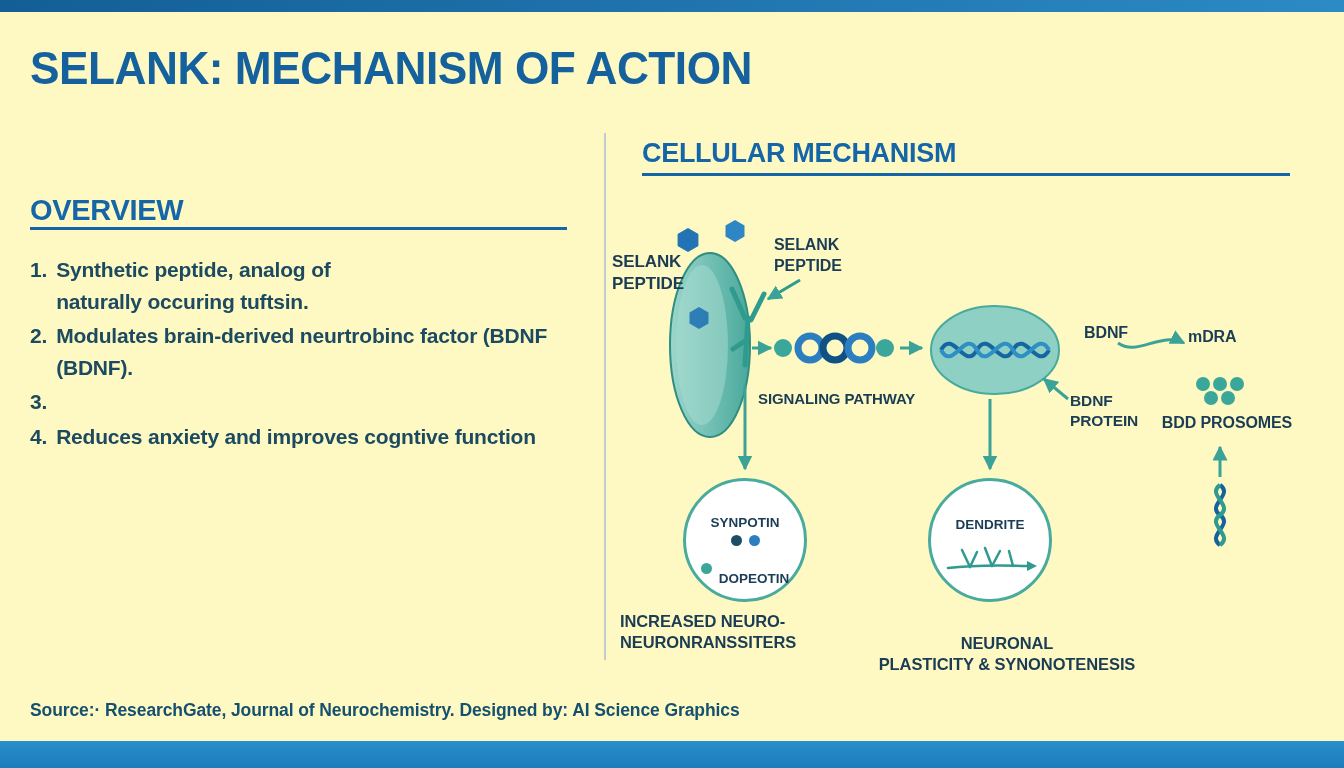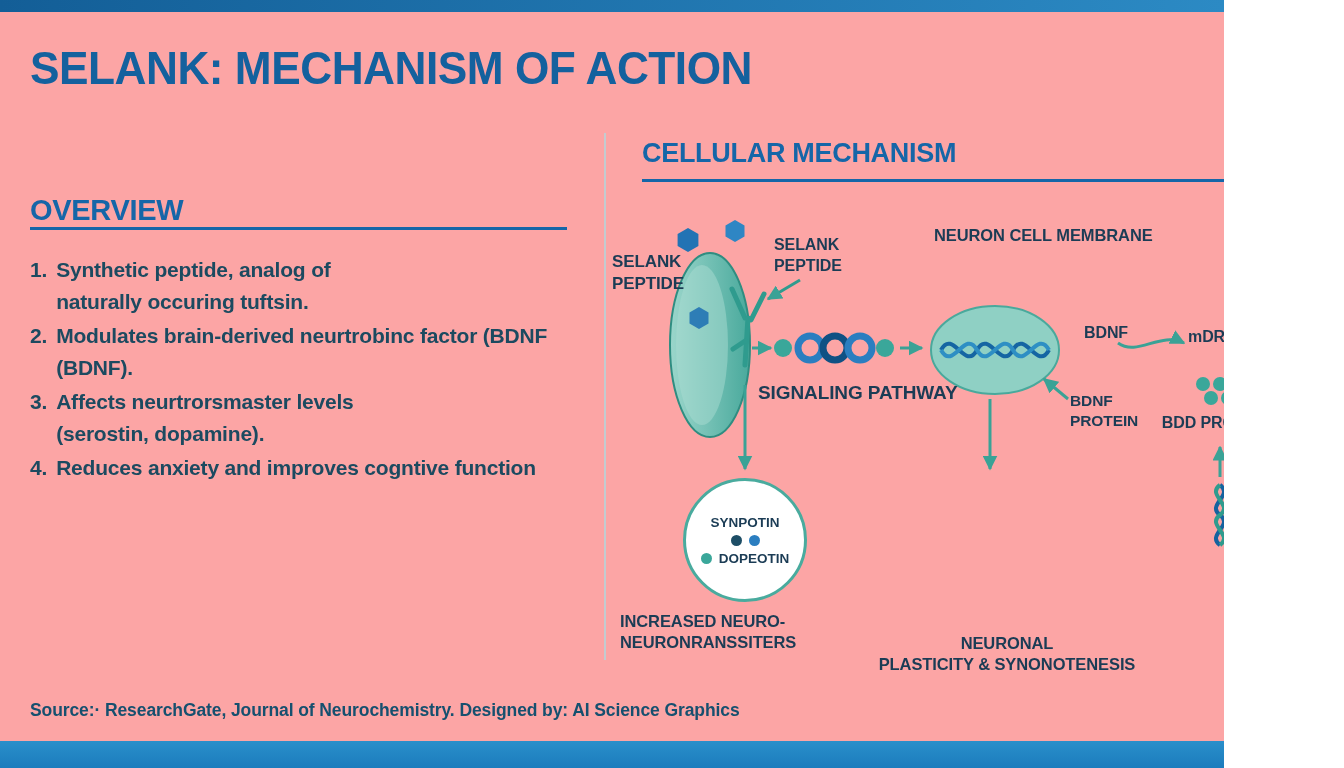--- a/index.html
+++ b/index.html
@@ -1,63 +1,63 @@
 <!DOCTYPE html>
 <html><head>
 <meta charset="utf-8">
 <style>
   * { margin:0; padding:0; box-sizing:border-box; }
   html,body { width:1344px; height:768px; }
   body { font-family:"Liberation Sans", sans-serif; }
-  #root { position:relative; width:1224px; height:768px; background:#fca5a5; overflow:hidden; }
+  #root { position:relative; width:1344px; height:768px; background:#fef9c3; overflow:hidden; }
 
   .top-bar { position:absolute; top:0; left:0; width:100%; height:12px;
              background:linear-gradient(90deg,#135e97,#2c8ac4); }
   .bottom-bar { position:absolute; bottom:0; left:0; width:100%; height:27px;
                 background:linear-gradient(180deg,#2a8fca,#1b7cbd); }
 
   .main-title { position:absolute; left:30px; top:40px; font-size:47px; font-weight:800;
                 color:#14619e; letter-spacing:-0.5px; transform:scaleX(.94); transform-origin:left; }
 
   .section-heading { font-weight:800; color:#1566a8; letter-spacing:-0.3px; }
   .overview-heading { position:absolute; left:30px; top:194px; width:537px; font-size:29px;
                       border-bottom:3px solid #1566a8; padding-bottom:0; }
   .mechanism-heading { position:absolute; left:642px; top:138px; width:648px; font-size:27px;
-                       border-bottom:3px solid #1566a8; padding-bottom:10px; }
+                       border-bottom:3px solid #1566a8; padding-bottom:4px; }
 
   .overview-list { position:absolute; left:30px; top:254px; width:548px; }
   .overview-item { display:flex; gap:9px; margin-bottom:3px; font-size:21px; font-weight:bold;
                    color:#1c4a60; line-height:1.5; letter-spacing:-0.2px; }
   .overview-item .num { flex:0 0 auto; }
   .overview-item .txt { white-space:pre-line; }
 
   .divider { position:absolute; left:604px; top:133px; width:2px; height:527px; background:#c3cbd0; }
 
   .diagram { position:absolute; left:604px; top:185px; width:740px; height:520px; }
   .diagram svg.layer { position:absolute; left:0; top:0; }
 
   .dlabel { position:absolute; font-weight:bold; color:#1b3c55; white-space:pre-line;
             line-height:1.3; letter-spacing:-0.1px; }
   .lbl-selank-left { left:8px; top:66px; font-size:17px; }
   .lbl-selank-top { left:170px; top:50px; font-size:16px; }
   .lbl-membrane { left:330px; top:40px; font-size:16.5px; }
-  .lbl-signaling { left:154px; top:196px; font-size:19px; }
+  .lbl-signaling { left:154px; top:204px; font-size:15px; }
   .lbl-bdnf { left:480px; top:138px; font-size:16px; }
   .lbl-mdra { left:584px; top:142px; font-size:16px; }
   .lbl-bdnf-protein { left:466px; top:206px; font-size:15.5px; }
   .lbl-prosomes { left:548px; top:228px; width:150px; text-align:center; font-size:16px; }
   .lbl-increased { left:16px; top:426px; width:250px; font-size:16.5px; }
   .lbl-neuronal { left:272px; top:448px; width:262px; text-align:center; font-size:16.5px; }
 
   .node-circle { position:absolute; width:124px; height:124px; border-radius:50%;
                  background:#ffffff; border:3px solid #49ab9e; display:flex; flex-direction:column;
                  align-items:center; justify-content:center; gap:5px; }
   .circle-synapse { left:79px; top:293px; }
   .circle-dendrite { left:324px; top:293px; }
-  .node-circle .ctext { font-size:13.5px; font-weight:bold; color:#1b3c55; }
+  .node-circle .ctext { font-size:13.5px; font-weight:bold; color:#1b3c55;margin-top:20px; }
   .dots-row { display:flex; gap:7px; align-items:center; }
   .dot { width:11px; height:11px; border-radius:50%; display:inline-block; }
   .dot-navy { background:#1d4e66; }
   .dot-blue { background:#2b7ec0; }
   .dot-teal { background:#3aa79a; }
 
   .footer-source { position:absolute; left:30px; top:700px; font-size:17.5px; font-weight:bold;
                    color:#16506f; letter-spacing:-0.1px; }
 </style>
 </head>
@@ -77,22 +77,20 @@
       <span class="txt">Synthetic peptide, analog of
 naturally occuring tuftsin.</span>
     </div>
     <div class="overview-item">
       <span class="num">2.</span>
       <span class="txt">Modulates brain-derived neurtrobinc factor (BDNF
 (BDNF).</span>
     </div>
     <div class="overview-item">
       <span class="num">3.</span>
-      <span class="txt">Affects neurtrorsmaster levels
-(serostin, dopamine).</span>
     </div>
     <div class="overview-item">
       <span class="num">4.</span>
       <span class="txt">Reduces anxiety and improves cogntive function</span>
     </div>
   </div>
 
   <div class="divider"></div>
 
   <h2 class="section-heading mechanism-heading">CELLULAR MECHANISM</h2>
@@ -168,21 +166,20 @@
       <g transform="translate(616,330) rotate(90)">
         <path d="M-30,0 C-20,-14 -10,14 0,0 C10,-14 20,14 30,0" fill="none" stroke="#15629f" stroke-width="4"></path>
         <path d="M-30,0 C-20,14 -10,-14 0,0 C10,14 20,-14 30,0" fill="none" stroke="#2f9b8e" stroke-width="4"></path>
       </g>
     </svg>
 
     <div class="dlabel lbl-selank-left">SELANK
 PEPTIDE</div>
     <div class="dlabel lbl-selank-top">SELANK
 PEPTIDE</div>
-    <div class="dlabel lbl-membrane">NEURON CELL MEMBRANE</div>
     <div class="dlabel lbl-signaling">SIGNALING PATHWAY</div>
     <div class="dlabel lbl-bdnf">BDNF</div>
     <div class="dlabel lbl-mdra">mDRA</div>
     <div class="dlabel lbl-bdnf-protein">BDNF
 PROTEIN</div>
     <div class="dlabel lbl-prosomes">BDD PROSOMES</div>
     <div class="dlabel lbl-increased">INCREASED NEURO-
 NEURONRANSSITERS</div>
     <div class="dlabel lbl-neuronal">NEURONAL
 PLASTICITY &amp; SYNONOTENESIS</div>
@@ -192,18 +189,32 @@
       <span class="dots-row">
         <span class="dot dot-navy"></span>
         <span class="dot dot-blue"></span>
       </span>
       <span class="dots-row">
         <span class="dot dot-teal"></span>
         <span class="ctext">DOPEOTIN</span>
       </span>
     </div>
 
+    <div class="node-circle circle-dendrite">
+      <span class="ctext">DENDRITE</span>
+      <svg width="96" height="46" viewBox="0 0 96 46">
+        <g stroke="#2f9b8e" stroke-width="2.5" fill="none" stroke-linecap="round">
+          <path d="M6,31 C30,28 58,28 86,29"></path>
+          <path d="M28,30 L20,13"></path>
+          <path d="M28,30 L35,15"></path>
+          <path d="M50,29 L43,11"></path>
+          <path d="M50,29 L58,14"></path>
+          <path d="M71,29 L67,14"></path>
+        </g>
+        <polygon points="85,24 95,29 85,34" fill="#2f9b8e"></polygon>
+      </svg>
+    </div>
   </div>
 
   <div class="footer-source">Source:· ResearchGate, Journal of Neurochemistry. Designed by: AI Science Graphics</div>
 
   <div class="bottom-bar"></div>
 </div>
 
 </body></html>

